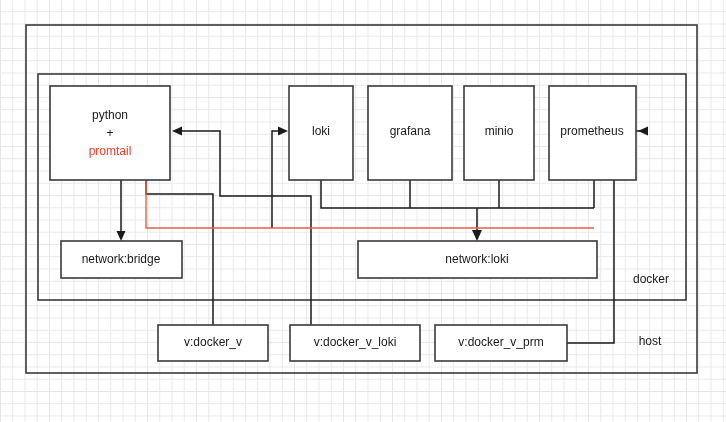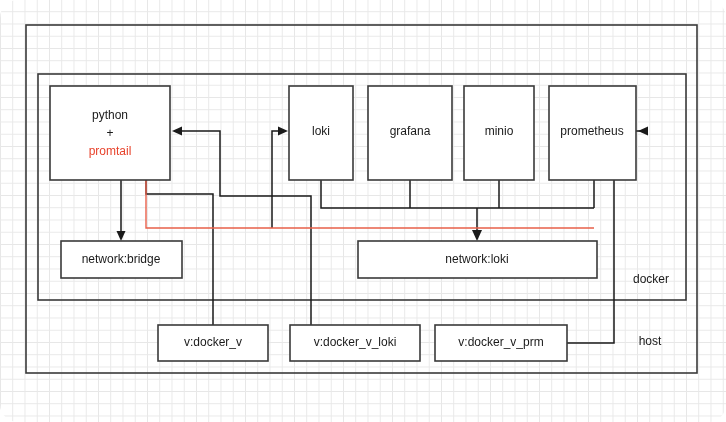--- a/index.html
+++ b/index.html
@@ -15,21 +15,20 @@
       linear-gradient(to right, #e8e8e8 1px, transparent 1px),
       linear-gradient(to bottom, #e8e8e8 1px, transparent 1px),
       linear-gradient(to right, #d5d5d5 1px, transparent 1px),
       linear-gradient(to bottom, #d5d5d5 1px, transparent 1px);
     background-size:
       12.25px 12.25px,
       12.25px 12.25px,
       49px 49px,
       49px 49px;
     background-position:0 -1px,0 -1px,0 -1px,0 -1px;
-    border-radius:18px;
   }
   #diagram{position:absolute;left:0;top:0;width:726px;height:422px;}
   .box-rect{fill:#ffffff;stroke:#3a3a3a;stroke-width:1.6;}
   .container-rect{fill:none;stroke:#3a3a3a;stroke-width:1.6;}
   .lbl{font-family:"Liberation Sans", sans-serif;font-size:12px;fill:#1a1a1a;text-anchor:middle;dominant-baseline:middle;}
   .lbl-red{fill:#e8432c;}
   .lbl-corner{font-family:"Liberation Sans", sans-serif;font-size:12px;fill:#1a1a1a;text-anchor:middle;dominant-baseline:middle;}
   .conn{fill:none;stroke:#1a1a1a;stroke-width:1.5;}
   .conn-red{fill:none;stroke:#e8604a;stroke-width:1.4;}
 </style>

